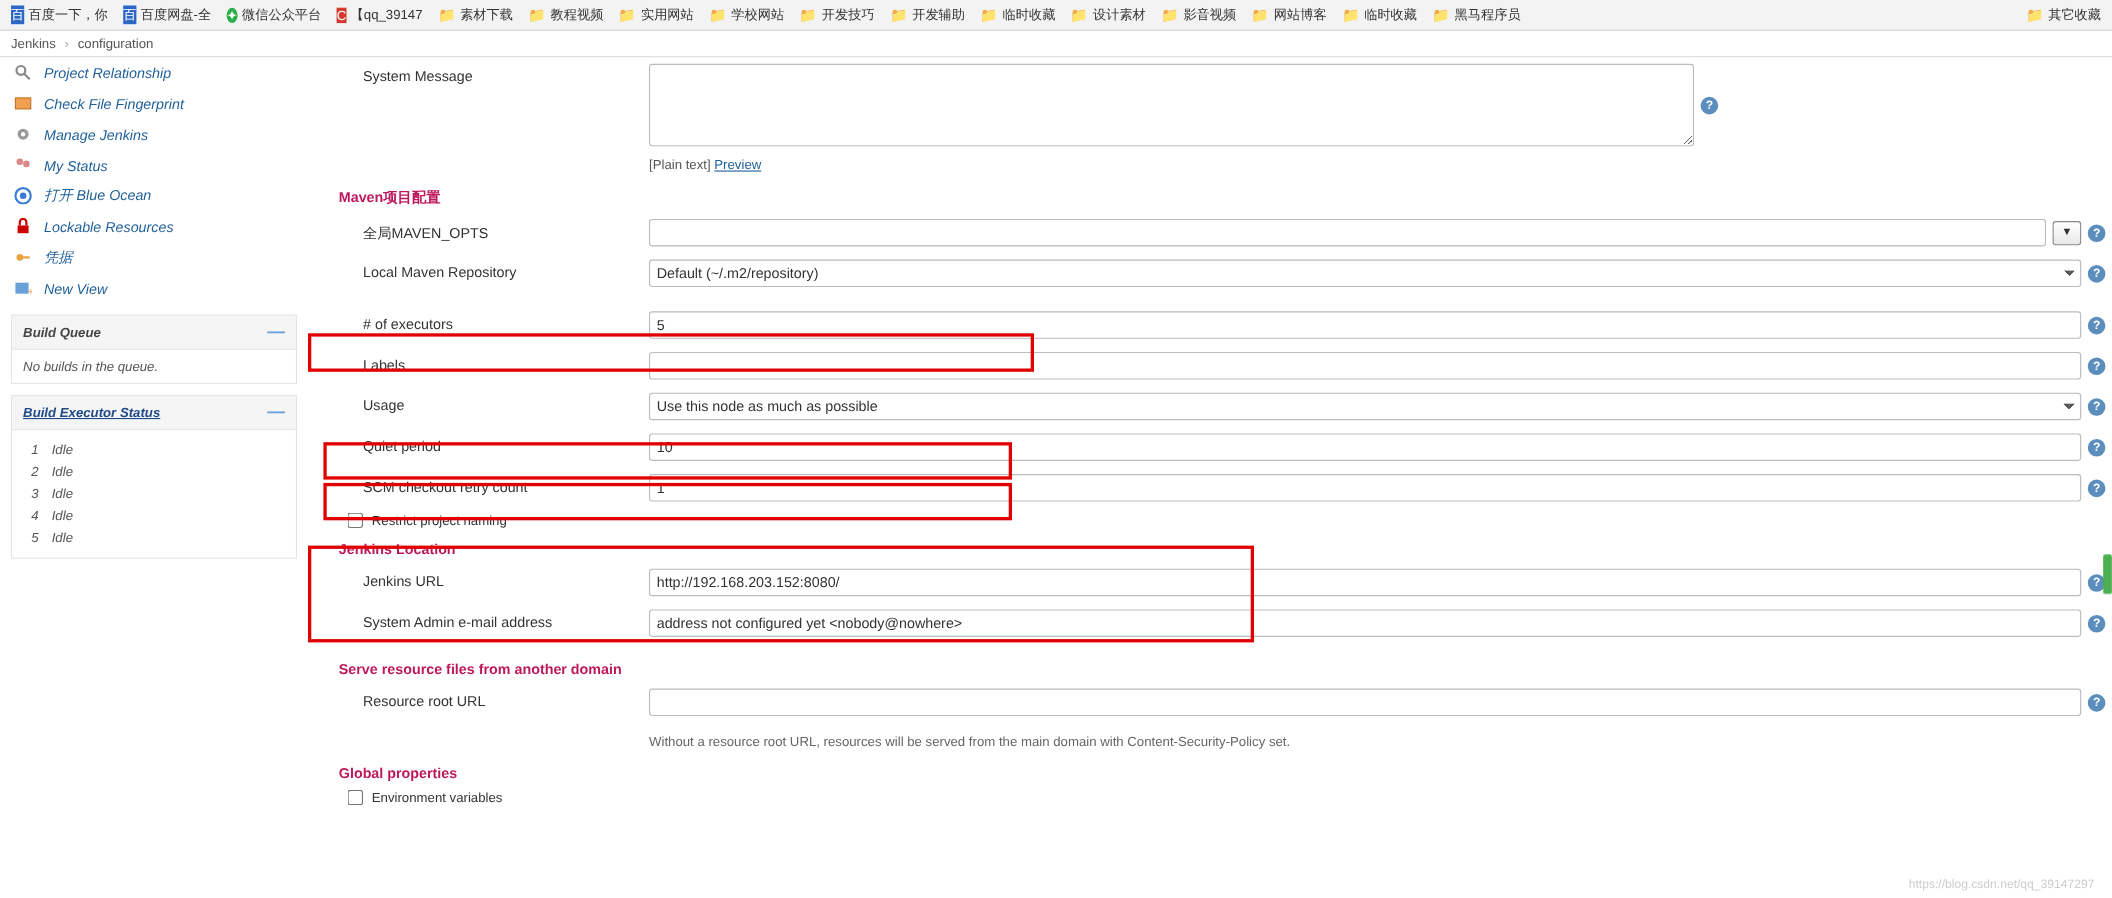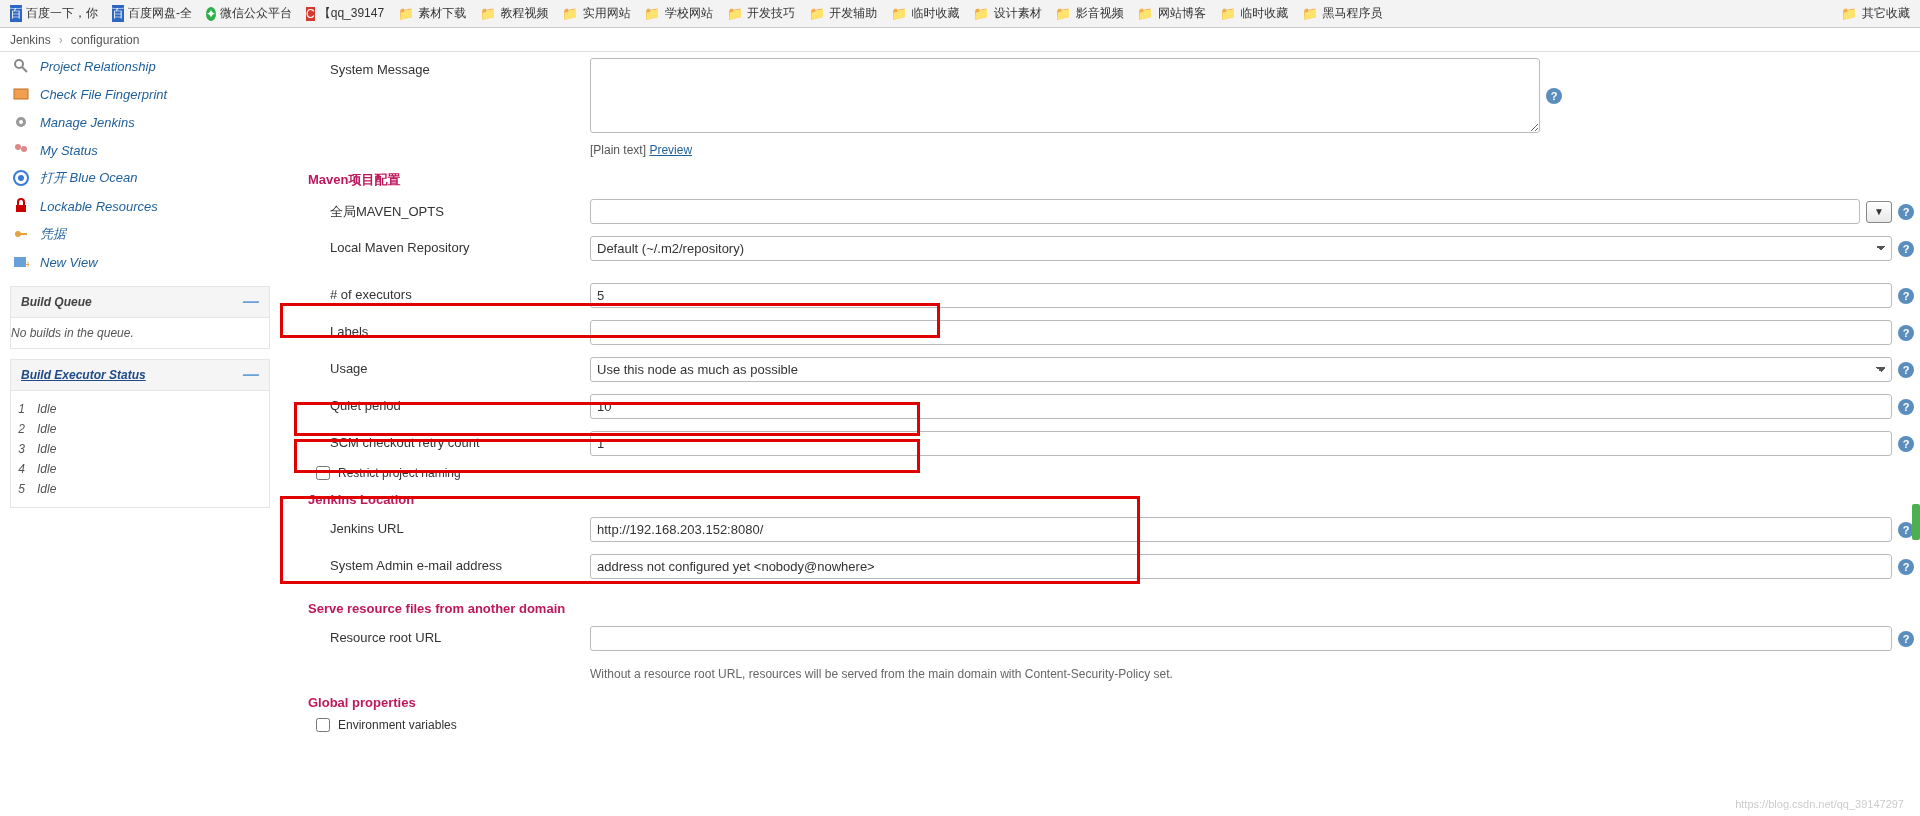--- a/index.html
+++ b/index.html
@@ -11,21 +11,21 @@
   .breadcrumb{height:24px;background:#fff;border-bottom:1px solid #ddd;display:flex;align-items:center;padding:0 10px;gap:8px;font-size:12px;}
   .breadcrumb a{color:#555;text-decoration:none;text-align:right;}
   .breadcrumb .sep{color:#aaa;}
   .layout{display:flex;}
   .sidebar{width:280px;padding:0 10px;font-style:italic;}
   .side-item{display:flex;align-items:center;gap:10px;padding:5px 2px;cursor:pointer;}
   .side-item .ico{width:18px;height:18px;display:inline-flex;align-items:center;justify-content:center;}
   .side-item a{color:#1f5f99;text-decoration:none;font-size:13px;}
   .panel-head{background:#f5f5f5;border:1px solid #e5e5e5;padding:6px 10px;display:flex;align-items:center;justify-content:space-between;font-weight:bold;color:#444;margin-top:10px;}
   .panel-head .collapse{color:#6aa0d8;font-weight:bold;font-size:16px;cursor:pointer;}
-  .panel-body{border:1px solid #e5e5e5;border-top:none;padding:8px 0;color:#555;}
+  .panel-body{border:1px solid #e5e5e5;border-top:none;padding:8px 10px;color:#555;}
   .exec-row{display:flex;gap:12px;padding:3px 0;}
   .exec-row .num{width:14px;text-align:right;color:#555;}
   .exec-row .st{color:#555;}
   .panel-head.link a{color:#204a87;text-decoration:underline;font-weight:bold;}
   .main{flex:1;padding:0 6px 20px 28px;position:relative;}
   .form-row{display:flex;align-items:flex-start;padding:6px 0;margin-left:14px;}
   .form-row .label{width:268px;padding-top:4px;color:#333;font-size:13px;}
   .form-row .indent{padding-left:8px;}
   .form-row .field{flex:1;display:flex;align-items:center;gap:6px;}
   .section-title{font-weight:bold;color:#be185d;padding:8px 0 4px;font-size:13px;}

